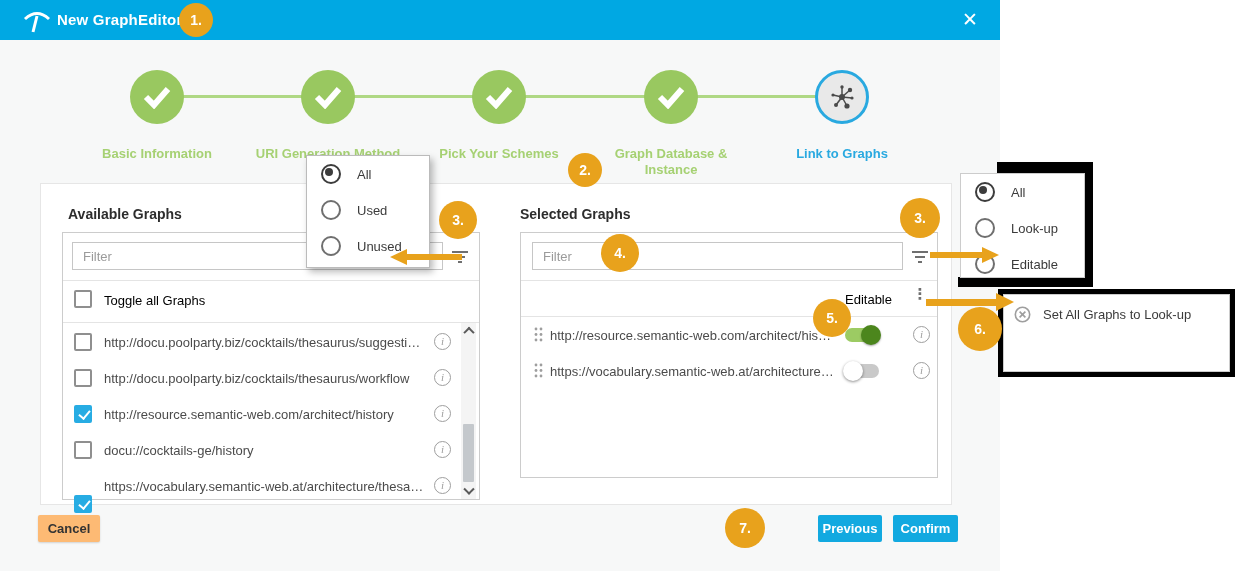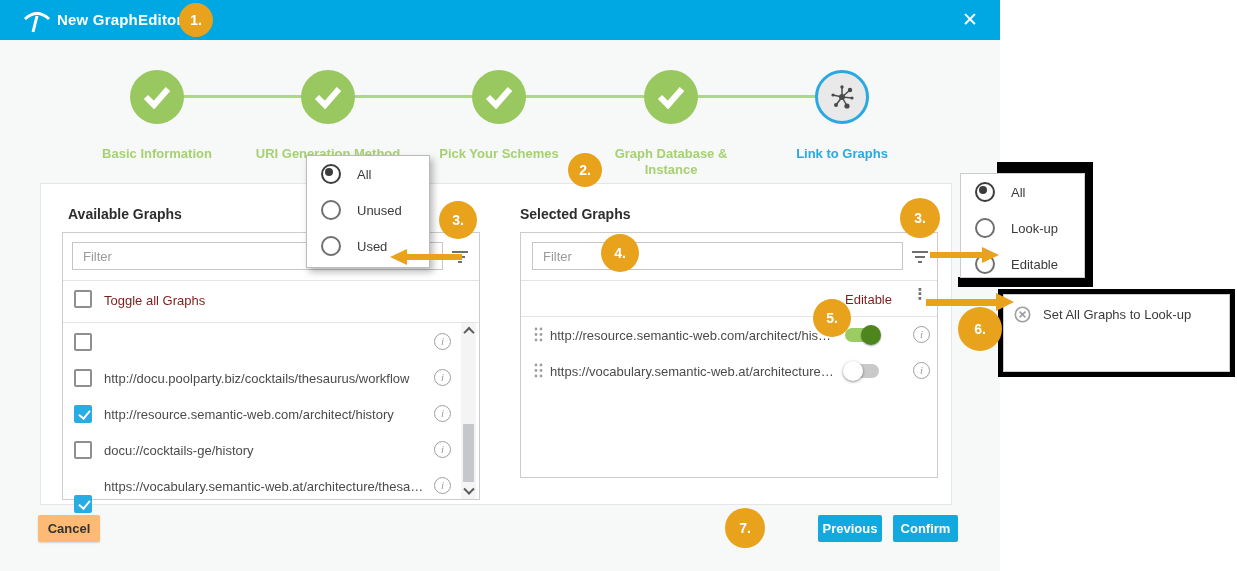--- a/index.html
+++ b/index.html
@@ -21,21 +21,21 @@
   .step-label.current{color:#29a9e0;}
 
   
   #card{left:40px;top:183px;width:912px;height:322px;background:#fff;border:1px solid #e6e6e6;}
   .panel-heading{font-size:14px;font-weight:bold;color:#2d2d2d;}
   .panel{background:#fff;border:1px solid #ccc;}
   .filter-input{border:1px solid #c6c6c6;background:#fff;font-size:13px;color:#444;padding:0 10px;outline:none;font-family:inherit;}
   .filter-input::placeholder{color:#9b9b9b;}
   .hline{background:#e4e4e4;height:1px;}
 
-  .gray-label{color:#7f1d1d;font-size:13px;}
+  .gray-label{color:#000000;font-size:13px;}
   .url-text{color:#4b4b4b;font-size:13px;white-space:nowrap;overflow:hidden;}
 
   
   .checkbox{width:18px;height:18px;border:2px solid #8f8f8f;border-radius:2px;background:#fff;}
   .checkbox.on{background:#27ace3;border-color:#27ace3;position:relative;}
   .checkbox.on::after{content:'';position:absolute;left:5px;top:1px;width:5px;height:9px;border:solid #fff;border-width:0 2px 2px 0;transform:rotate(40deg);}
 
   
   .radio{width:16px;height:16px;border:2px solid #6f6f6f;border-radius:50%;background:#fff;flex:0 0 auto;}
   .radio.on{border-color:#3c3c3c;}
@@ -149,20 +149,21 @@
     <svg class="abs" style="left:451px;top:250px;" width="18" height="14" viewBox="0 0 18 14">
       <path d="M1 2h16M4 7h10M7 12h4" stroke="#6f6f6f" stroke-width="2.2"></path>
     </svg>
     <div class="abs hline" style="left:63px;top:280px;width:416px;"></div>
 
     <div class="abs checkbox" style="left:74px;top:290px;"></div>
     <div class="abs gray-label" style="left:104px;top:293px;">Toggle all Graphs</div>
     <div class="abs hline" style="left:63px;top:322px;width:416px;"></div>
 
     <div class="abs checkbox" style="left:74px;top:333px;"></div>
+    <div class="abs url-text" style="left:104px;top:335px;width:322px;">http://docu.poolparty.biz/cocktails/thesaurus/suggesti…</div>
     <div class="abs info" style="left:434px;top:333px;">i</div>
 
     <div class="abs checkbox" style="left:74px;top:369px;"></div>
     <div class="abs url-text" style="left:104px;top:371px;width:322px;">http://docu.poolparty.biz/cocktails/thesaurus/workflow</div>
     <div class="abs info" style="left:434px;top:369px;">i</div>
 
     <div class="abs checkbox on" style="left:74px;top:405px;"></div>
     <div class="abs url-text" style="left:104px;top:407px;width:322px;">http://resource.semantic-web.com/architect/history</div>
     <div class="abs info" style="left:434px;top:405px;">i</div>
 
@@ -234,25 +235,25 @@
     <div class="abs btn blue" style="left:818px;top:515px;width:64px;">Previous</div>
     <div class="abs btn blue" style="left:893px;top:515px;width:65px;">Confirm</div>
 
     <div class="abs popup" style="left:306px;top:155px;width:124px;height:113px;z-index:20;">
       <div class="menu-row">
         <span class="radio on"></span>
         <span>All</span>
       </div>
       <div class="menu-row">
         <span class="radio"></span>
-        <span>Unused</span>
+        <span>Used</span>
       </div>
       <div class="menu-row">
         <span class="radio"></span>
-        <span>Used</span>
+        <span>Unused</span>
       </div>
     </div>
   </div>
 
   <div class="abs black-frame" style="left:997px;top:162px;width:96px;height:11px;z-index:29;"></div>
   <div class="abs black-frame" style="left:1083px;top:162px;width:10px;height:125px;z-index:29;"></div>
   <div class="abs black-frame" style="left:958px;top:277px;width:135px;height:10px;z-index:29;"></div>
 
   <div class="abs popup-plain" style="left:960px;top:173px;width:125px;height:105px;z-index:30;">
     <div class="menu-row">

